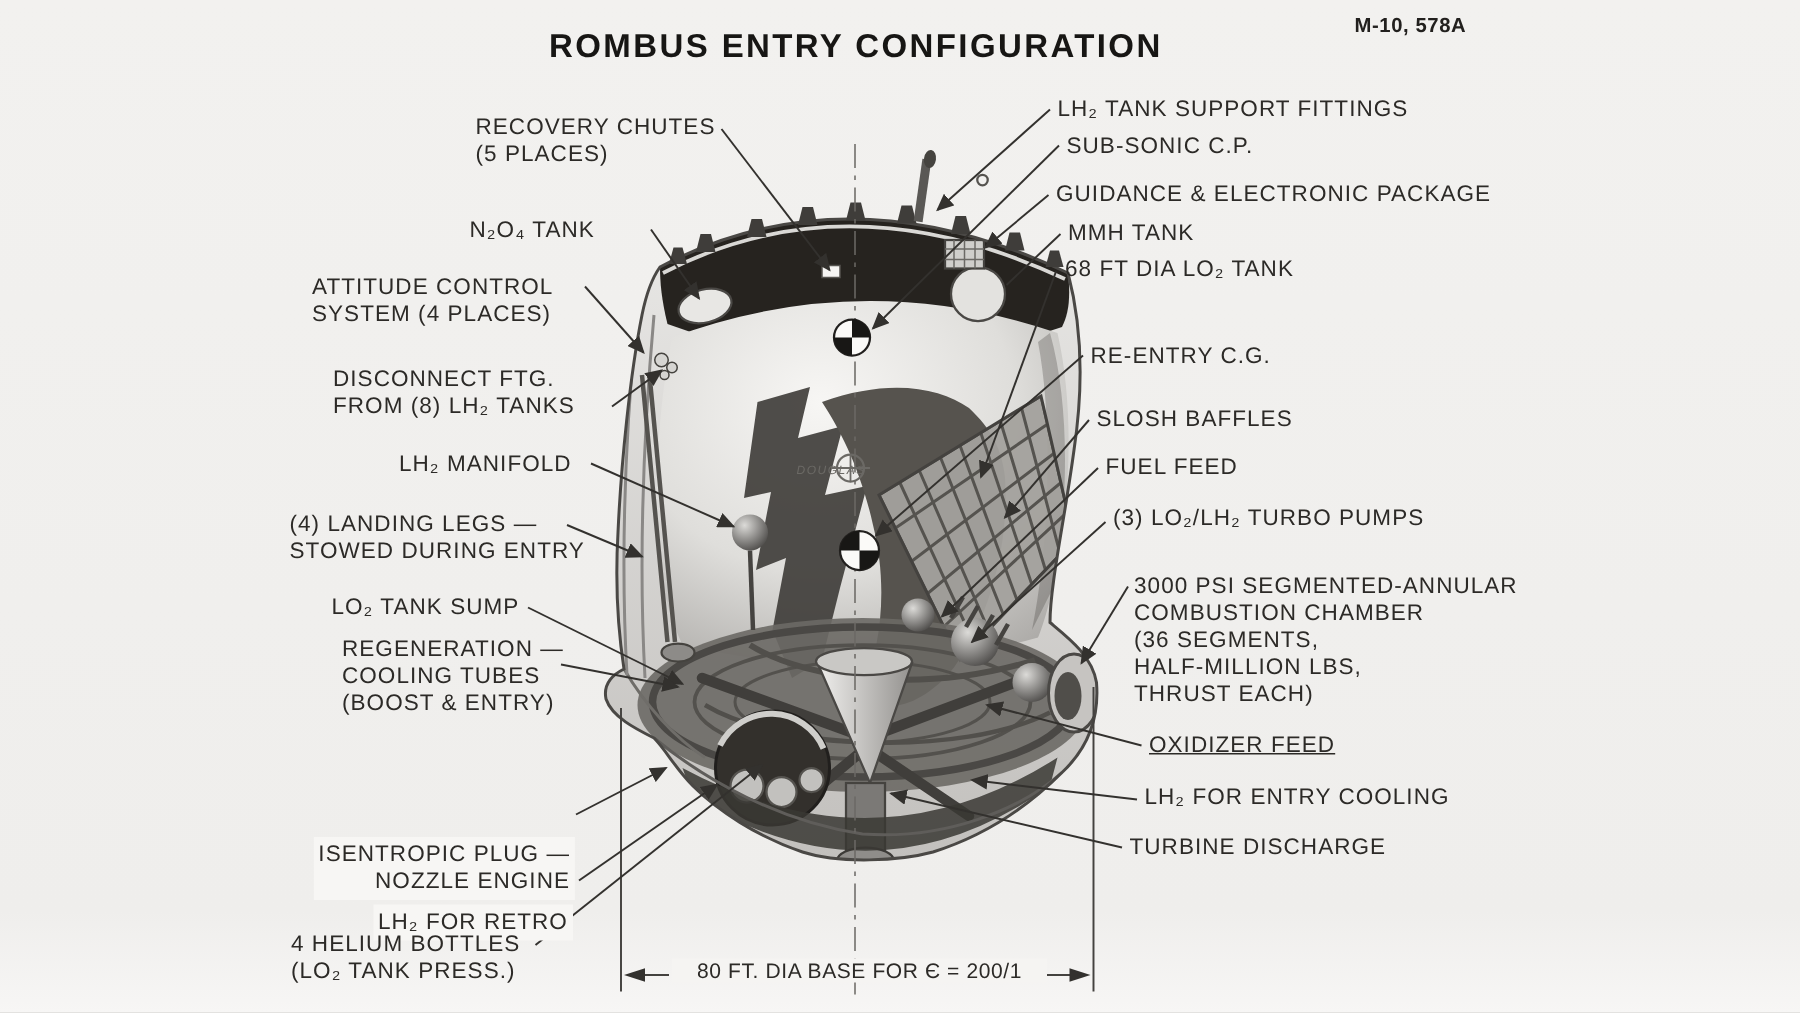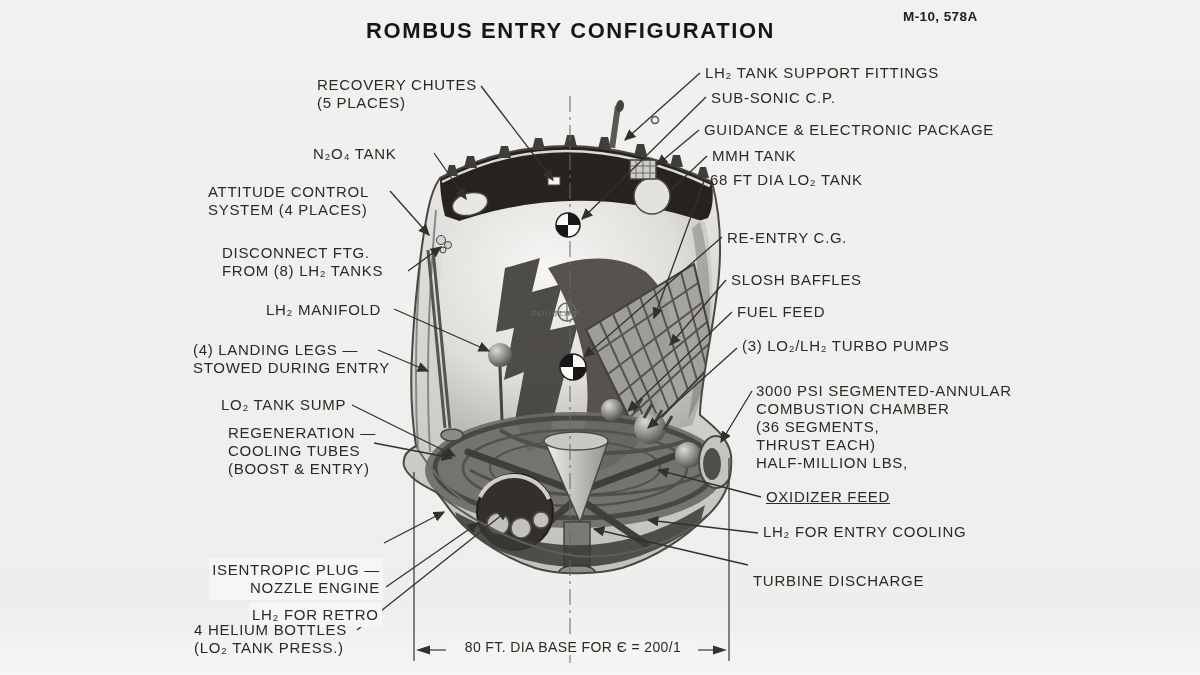--- a/index.html
+++ b/index.html
@@ -282,28 +282,28 @@
       <div class="callout" style="left: 737px; top: 303px;">
         <div>FUEL FEED</div>
       </div>
       <div class="callout" style="left: 742px; top: 337px;">
         <div>(3) LO₂/LH₂ TURBO PUMPS</div>
       </div>
       <div class="callout" style="left: 756px; top: 382px;">
         <div>3000 PSI SEGMENTED-ANNULAR</div>
         <div>COMBUSTION CHAMBER</div>
         <div>(36 SEGMENTS,</div>
+        <div>HALF-MILLION LBS,</div>
         <div>THRUST EACH)</div>
-        <div>HALF-MILLION LBS,</div>
       </div>
       <div class="callout" style="left: 766px; top: 488px; text-decoration: underline;">
         <div>OXIDIZER FEED</div>
       </div>
       <div class="callout" style="left: 763px; top: 523px;">
         <div>LH₂ FOR ENTRY COOLING</div>
       </div>
-      <div class="callout" style="left: 753px; top: 556px; margin-top: 16px;">
+      <div class="callout" style="left: 753px; top: 556px;">
         <div>TURBINE DISCHARGE</div>
       </div>
     </div>
 <div class="dim-label">80 FT. DIA BASE FOR Є = 200/1</div>
 
 </div>
 
 </body></html>

